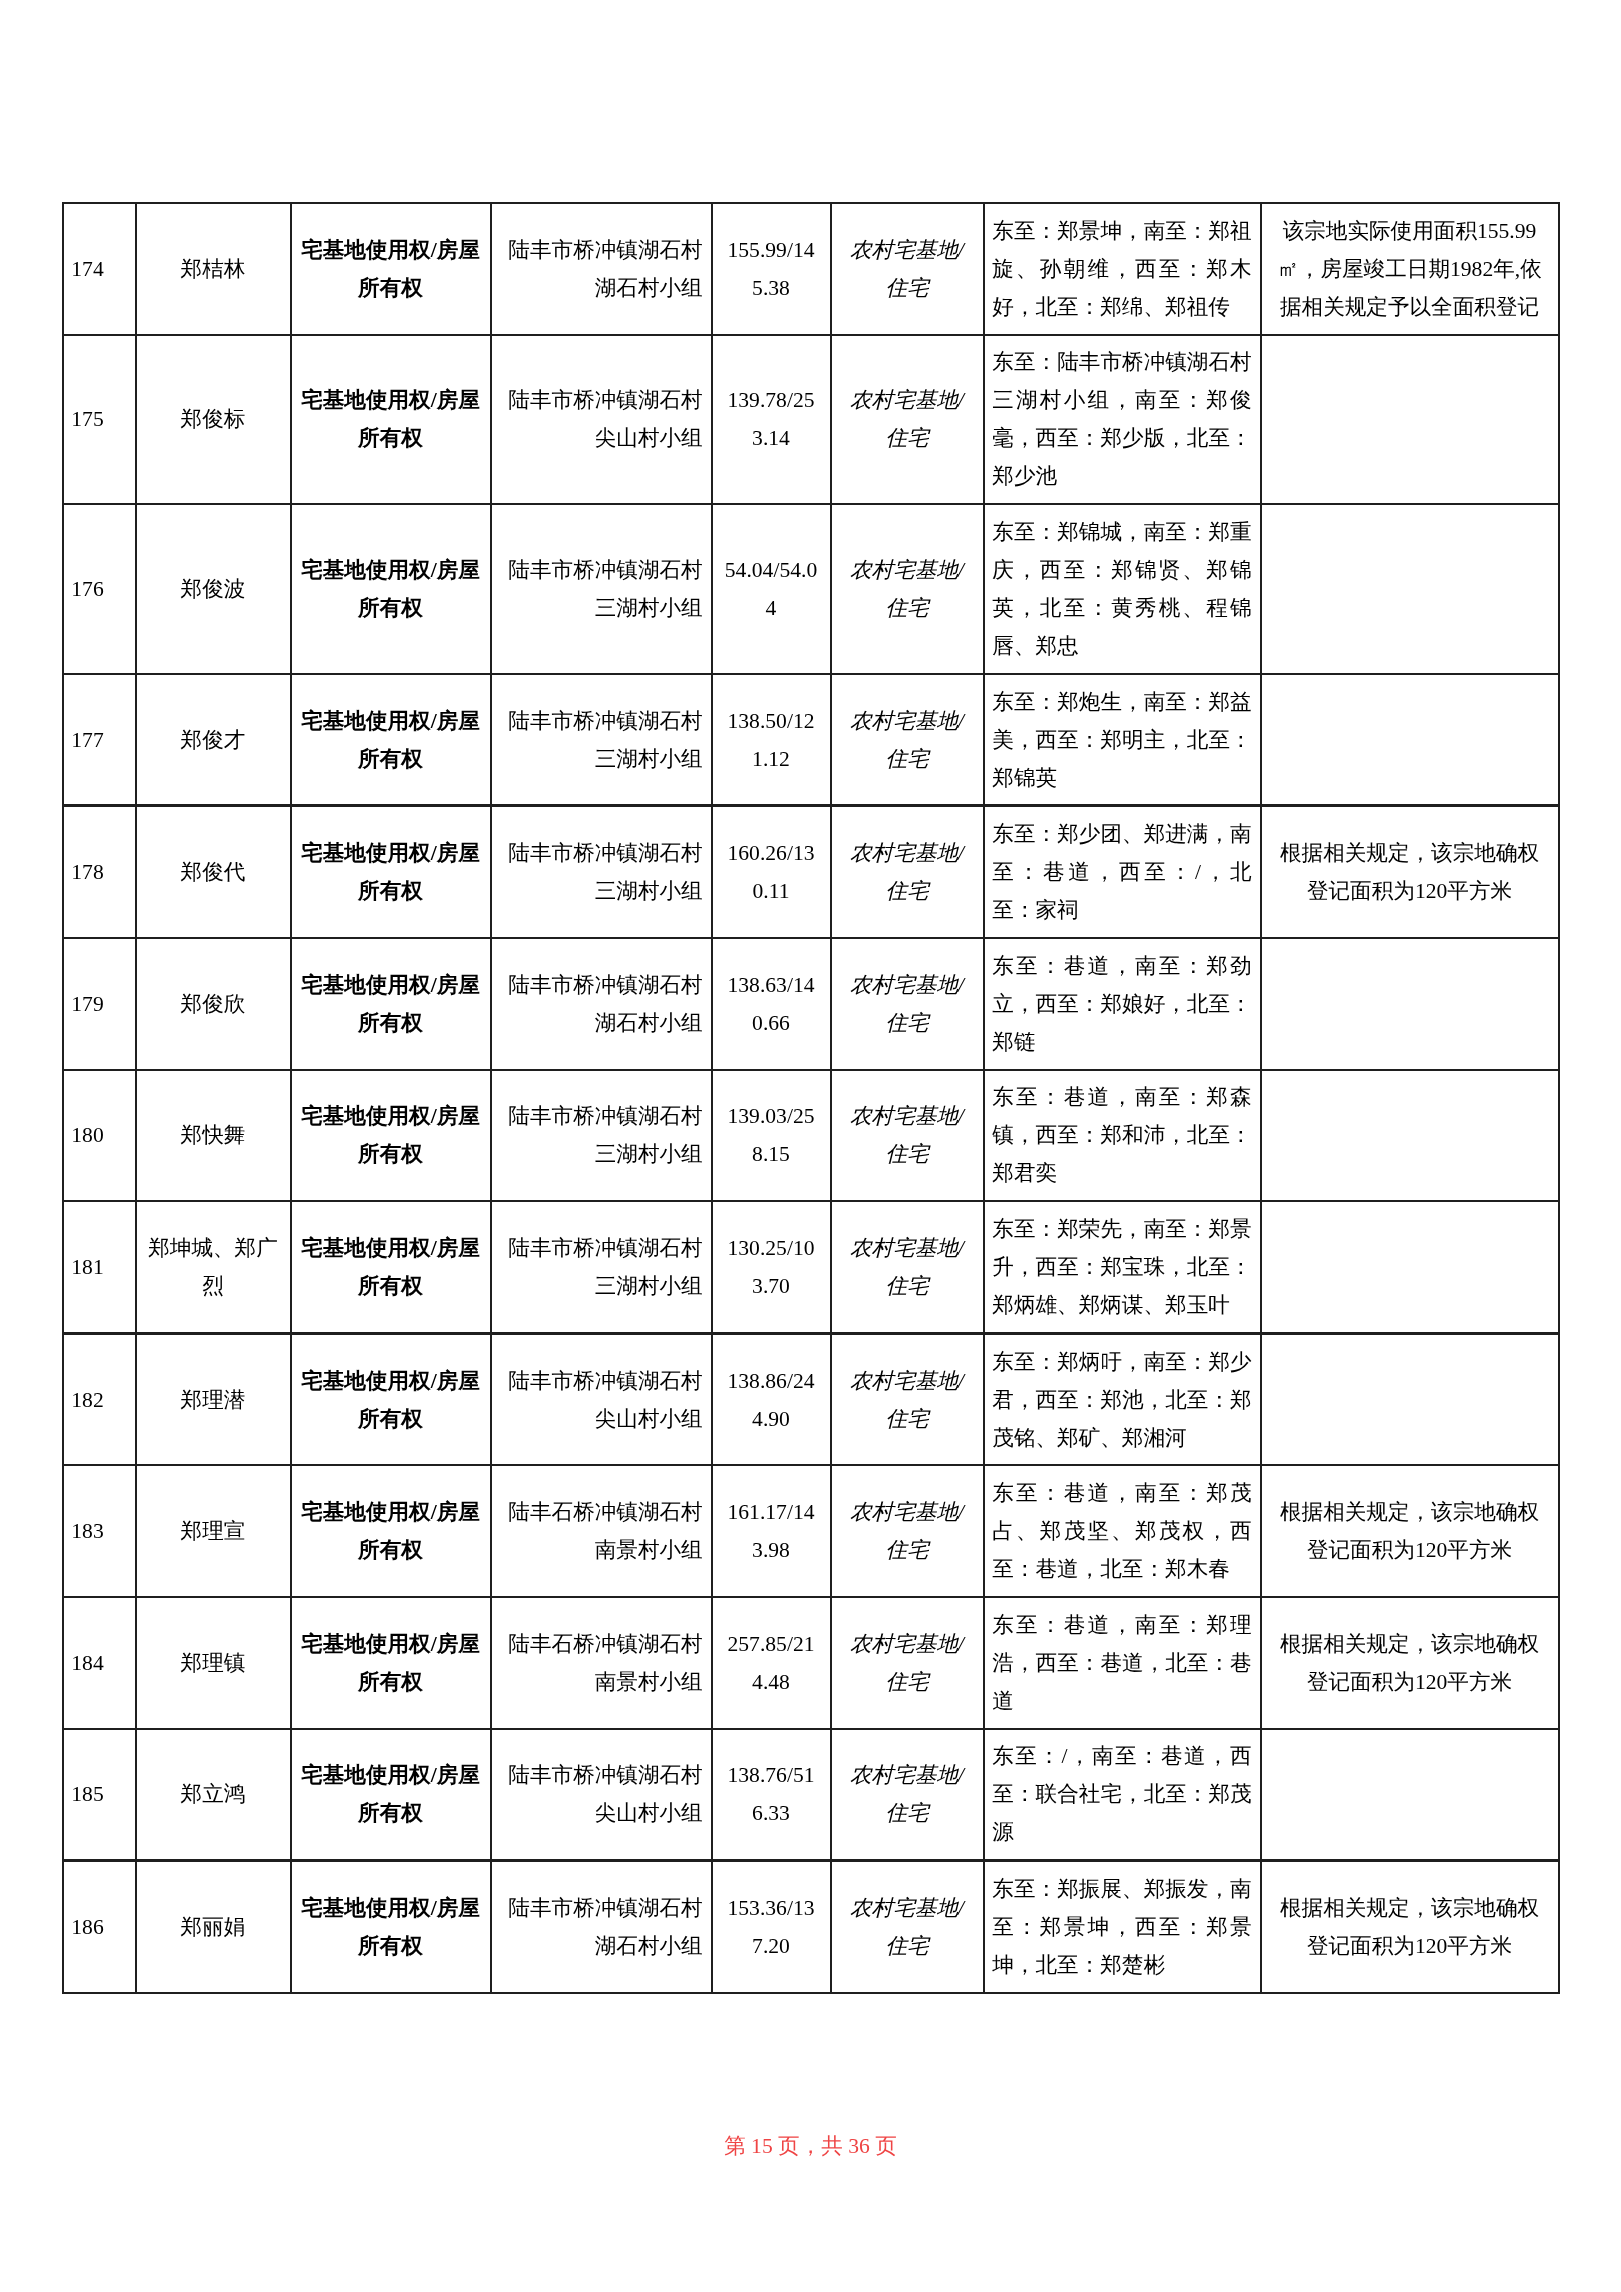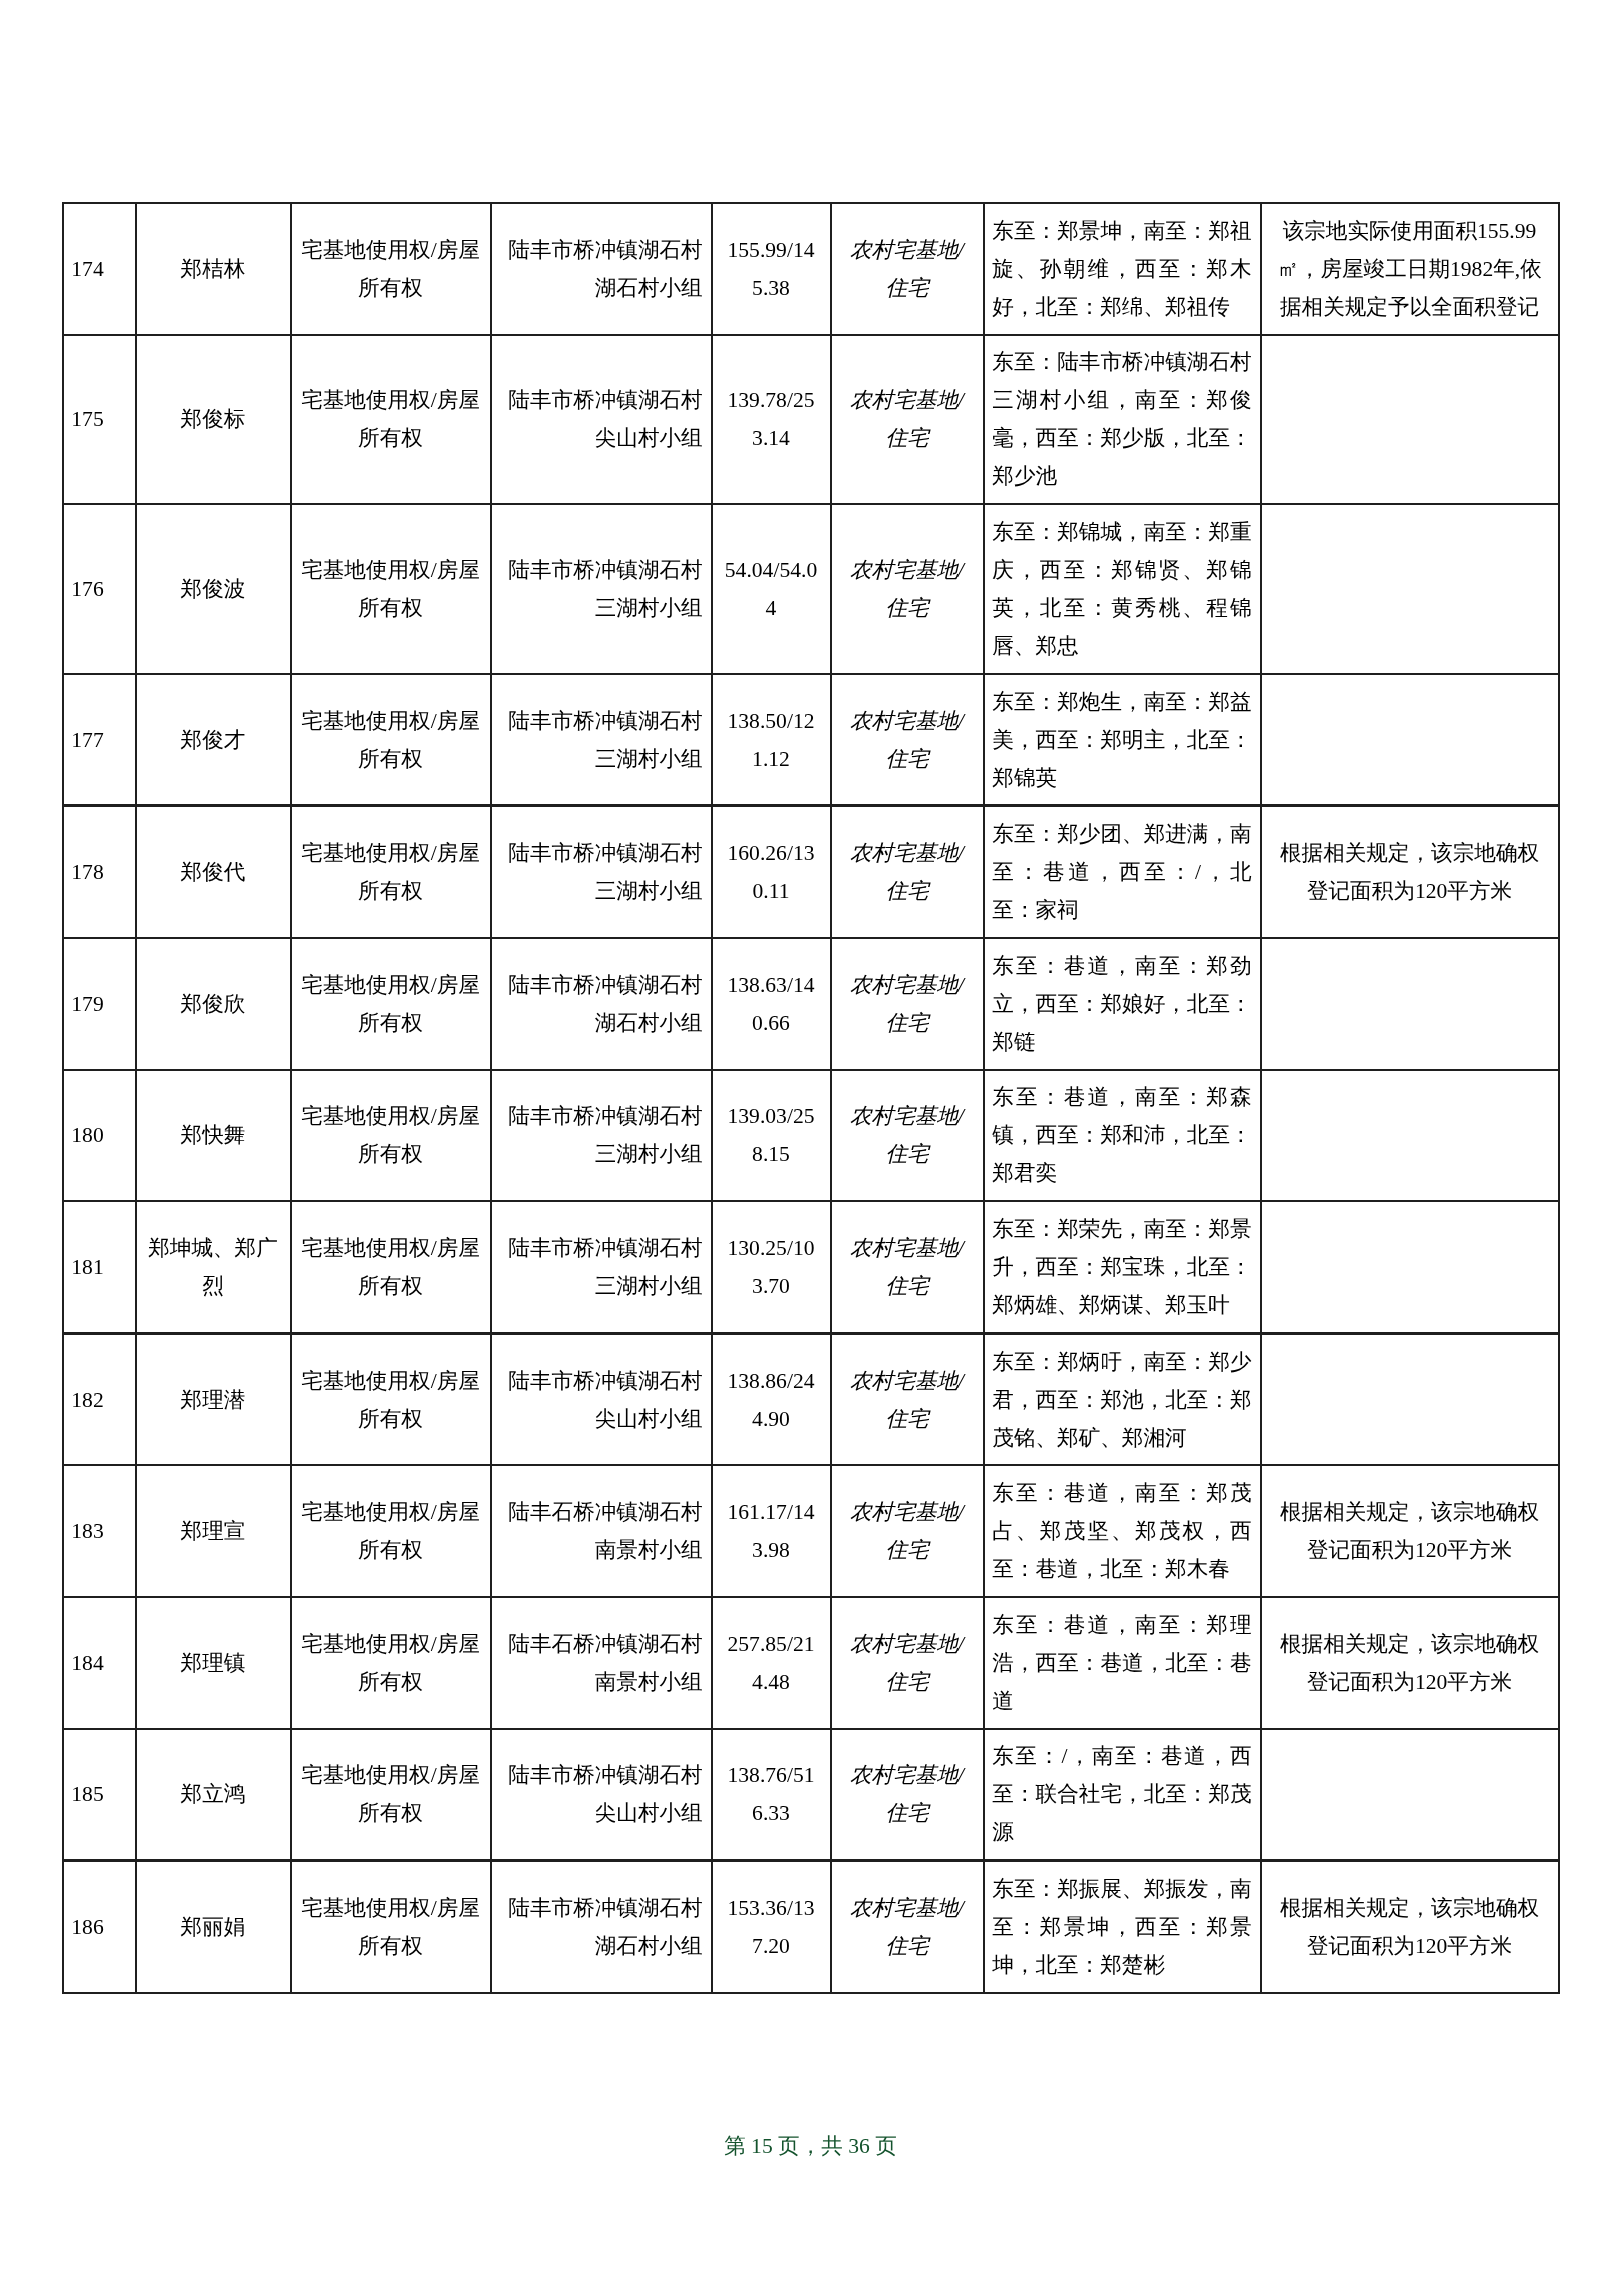--- a/index.html
+++ b/index.html
@@ -28,36 +28,36 @@
     line-height: 38px;
     vertical-align: middle;
     padding: 7.8px 7.8px;
     overflow: hidden;
   }
   tr.thick td {
     border-top-width: 3.9px;
   }
   .c-no     { text-align: left; font-size: 23.5px; }
   .c-name   { text-align: center; }
-  .c-right  { text-align: center; }
+  .c-right  { text-align: center; font-weight: bold; }
   .c-loc    { text-align: right; margin-top: 32px; }
   .c-area   { text-align: center; word-break: break-all; padding: 7.8px 4.9px; }
   .c-use    { text-align: center; font-style: italic; }
   .c-bounds { text-align: justify; text-justify: inter-character; padding: 7.8px 10.8px; border-radius: 6px; }
   .c-note   { text-align: center; padding: 7.8px 12.7px; margin-top: 16px; }
   .footer {
     position: absolute;
     left: 0;
     right: 0;
     top: 2125px;
     height: 43px;
     line-height: 43px;
     text-align: center;
     font-size: 21.6px;
-    color: #14532d;
+    color: #ef4444;
   }
 </style>
 </head>
 <body>
 
 <div class="page">
 
   <table class="reg-table">
     <colgroup>
       <col style="width:73px">

